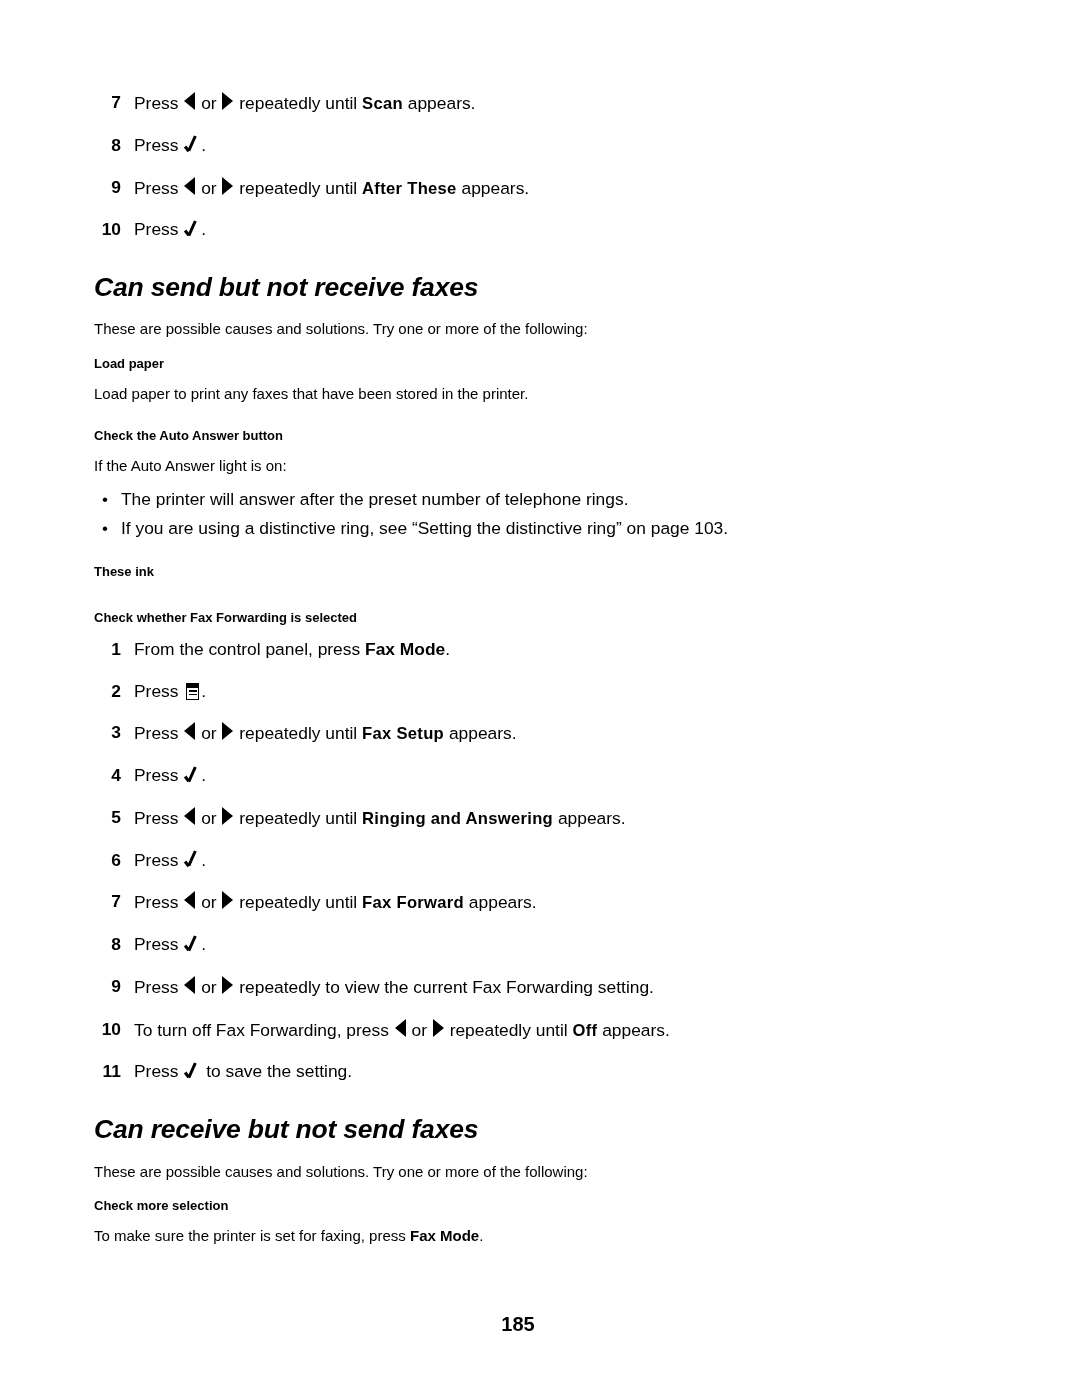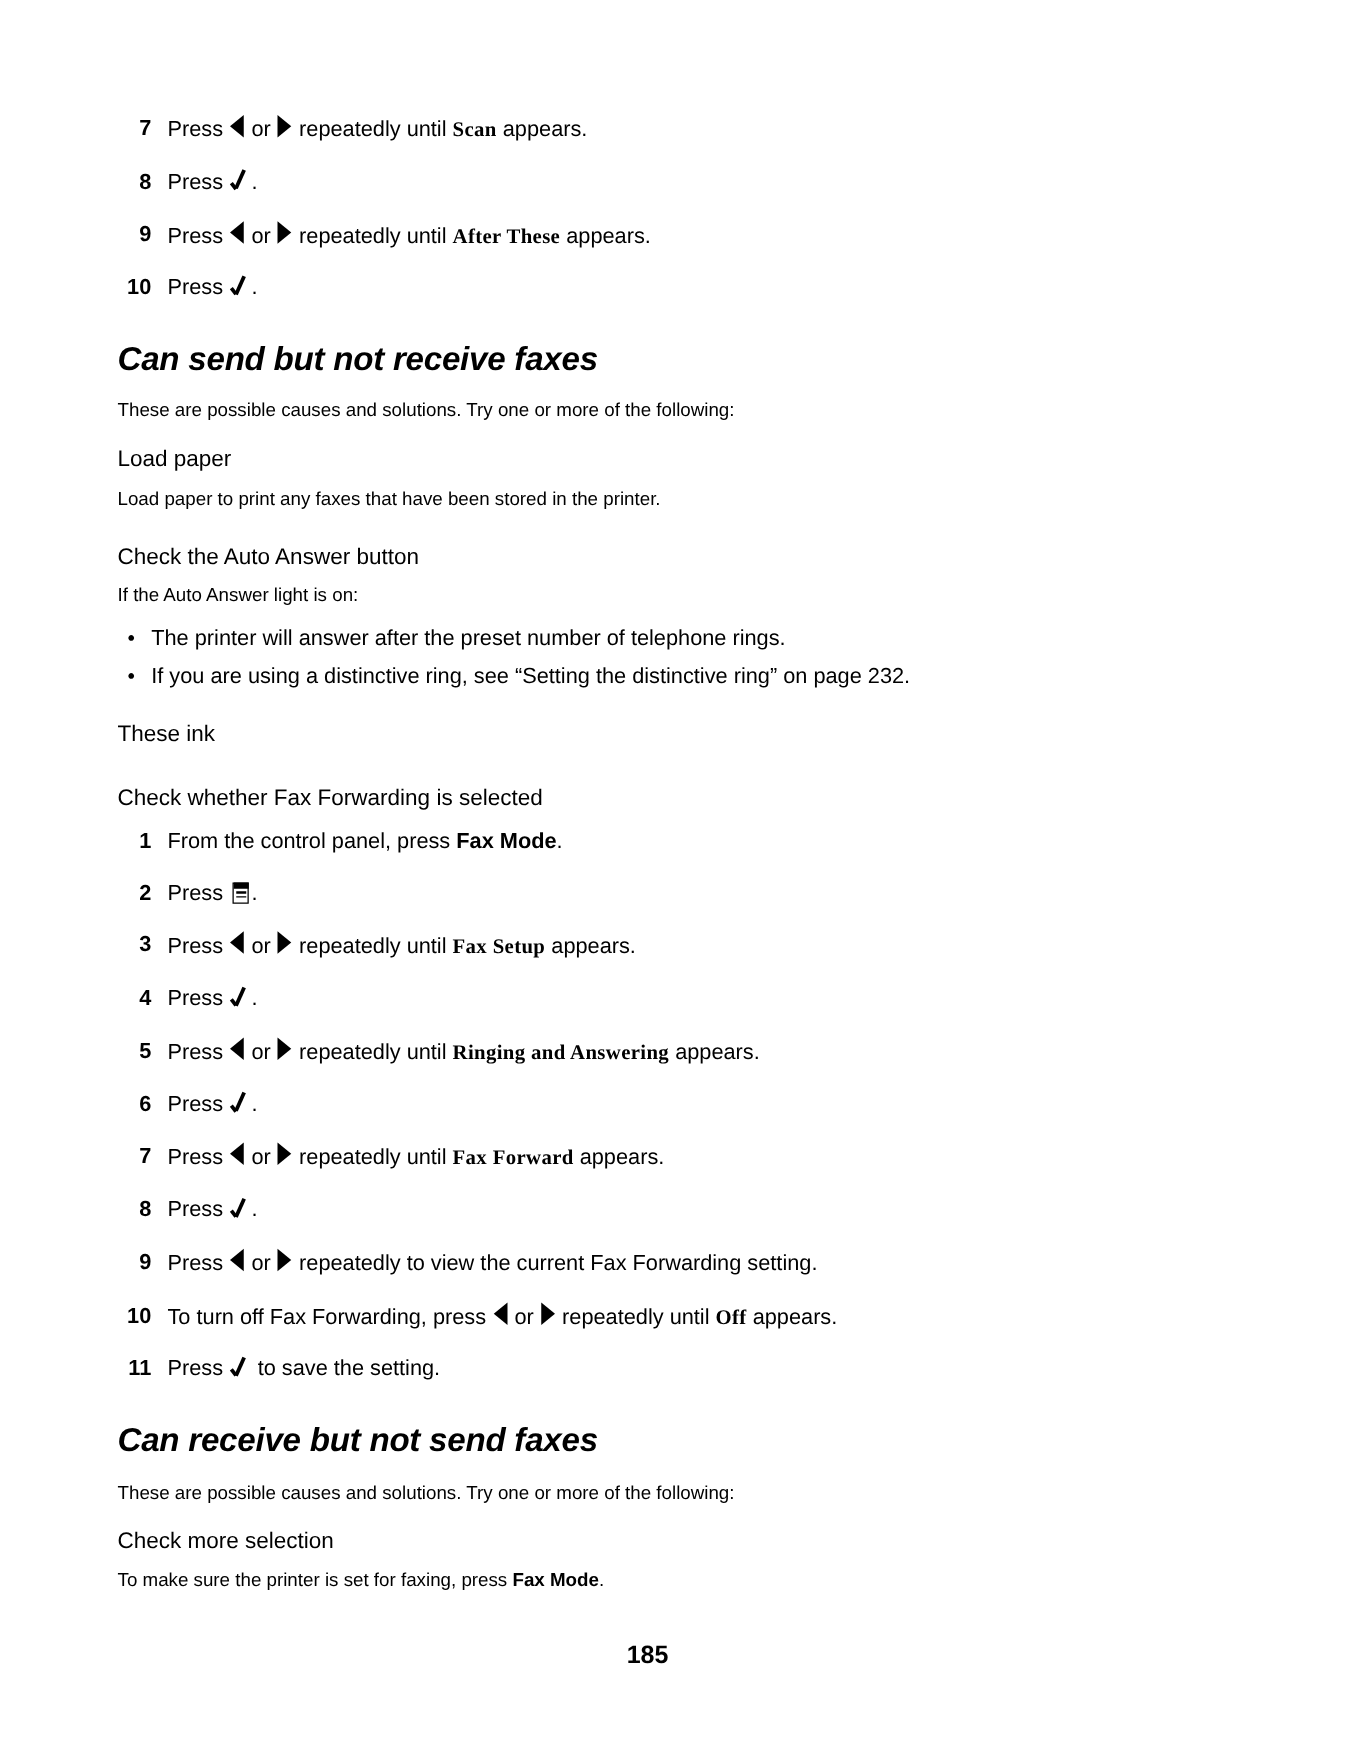--- a/index.html
+++ b/index.html
@@ -34,38 +34,38 @@
   h1.section-title {
     font-size: 26.5px;
     font-weight: bold;
     font-style: italic;
     letter-spacing: -0.2px;
     margin: 0;
     padding: 0;
     line-height: 1.15;
   }
   h2.sub-title {
-    font-size: 18px;
-    font-weight: normal;
+    font-size: 13px;
+    font-weight: bold;
     margin: 0;
     padding: 0;
     line-height: 1.15;
   }
 
   
   p.body-text {
     font-size: 15px;
     line-height: 1.25;
     margin: 0;
     padding: 0;
     font-weight: normal;
   }
   .bold { font-weight: bold; text-align: center; }
   .mono {
-    font-family: Liberation Serif, serif;
+    font-family: Liberation Sans, sans-serif;
     font-weight: bold;
     font-size: 16.6px;
     letter-spacing: 0.3px;
   }
 
   
   ol.steps {
     list-style: none;
     margin: 0;
     padding: 0;
@@ -260,21 +260,21 @@
 
     <div class="gap-sm"></div>
 
     <p class="body-text">If the Auto Answer light is on:</p>
 
     <div class="gap-sm"></div>
 
     <ul class="bullets">
         <li class="bullet-item"><span class="bullet-dot">•</span><span>The printer will answer after the preset number of telephone rings.</span></li>
         <li style="height: 8px;"></li>
-        <li class="bullet-item"><span class="bullet-dot">•</span><span>If you are using a distinctive ring, see “Setting the distinctive ring” on page 232.</span></li>
+        <li class="bullet-item"><span class="bullet-dot">•</span><span>If you are using a distinctive ring, see “Setting the distinctive ring” on page 103.</span></li>
       </ul>
 
     <div class="gap-lg"></div>
 
     <h2 class="sub-title">These ink</h2>
 
     <div class="gap-sm"></div>
 
 
     <div class="gap-md"></div>

